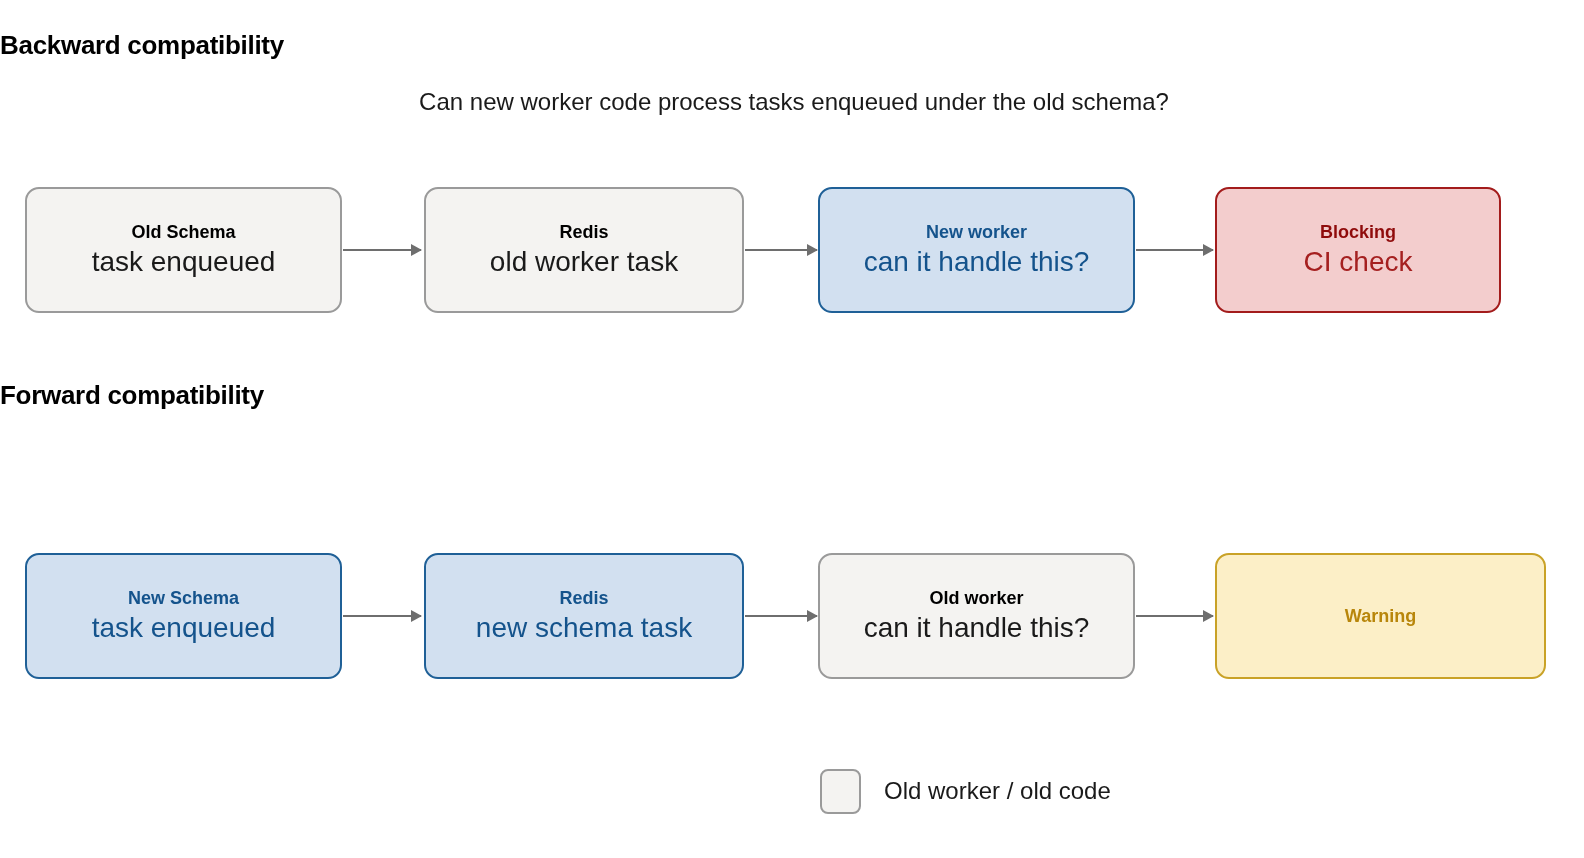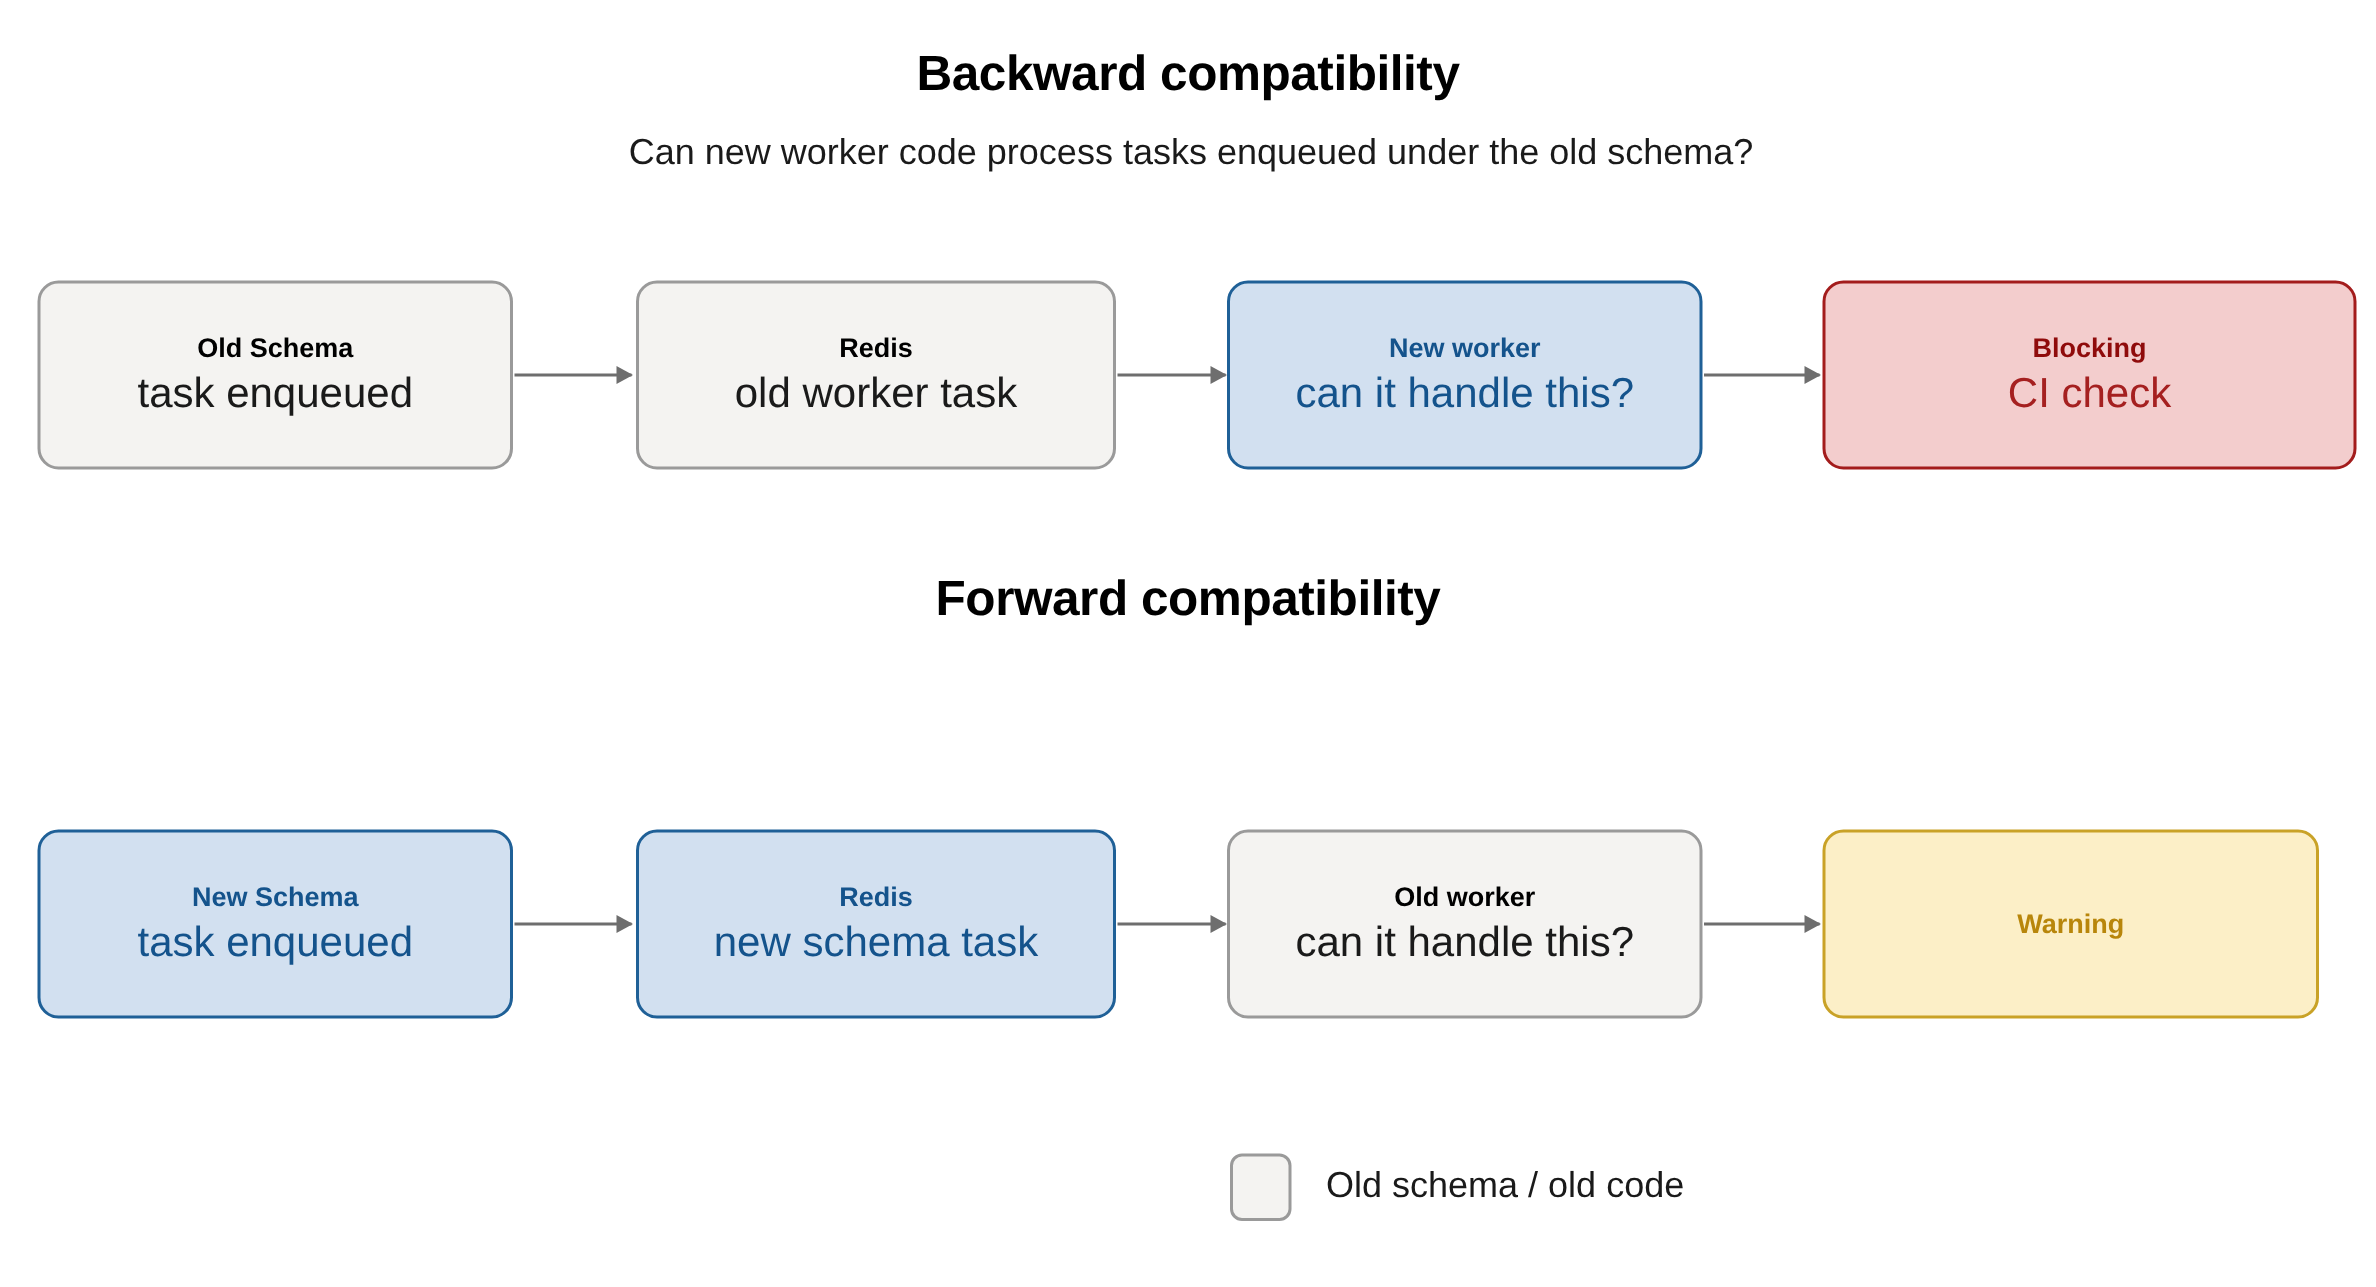--- a/index.html
+++ b/index.html
@@ -19,22 +19,21 @@
     position: relative;
     width: 1584px;
     height: 858px;
   }
 
   
   .section-title {
     position: absolute;
     left: 0;
     width: 1584px;
-    text-align: center;
-    font-size: 33px;
+    font-size: 26px;
     font-weight: bold;
     letter-spacing: -0.3px;
     color: #000000;
   }
   .section-sub {
     position: absolute;
     left: 2px;
     width: 1584px;
     text-align: center;
     font-size: 24px;
@@ -195,21 +194,21 @@
     <div class="node blue" style="left:818px; width:317px">
       <div class="n-title">New worker</div>
       <div class="n-sub">can it handle this?</div>
     </div>
 
     <div class="arrow" style="left:1136px; width:77px">
       <span class="shaft"></span>
       <span class="head"></span>
     </div>
 
-    <div class="node red" style="left:1215px; width:356px">
+    <div class="node red" style="left:1215px; width:286px">
       <div class="n-title">Blocking</div>
       <div class="n-sub">CI check</div>
     </div>
 
   </div>
 
   <div class="section-title" style="top:380px">Forward compatibility</div>
 
   <div class="row" style="top:553px">
 
@@ -247,18 +246,18 @@
       <div class="n-title">Warning</div>
     </div>
 
   </div>
 
   <div class="legend">
 
 
     <div class="legend-item" style="left:820px">
       <span class="swatch"></span>
-      <span class="legend-label">Old schema / old code</span>
+      <span class="legend-label">Old worker / old code</span>
     </div>
 
   </div>
 
 </div>
 
 </body></html>

